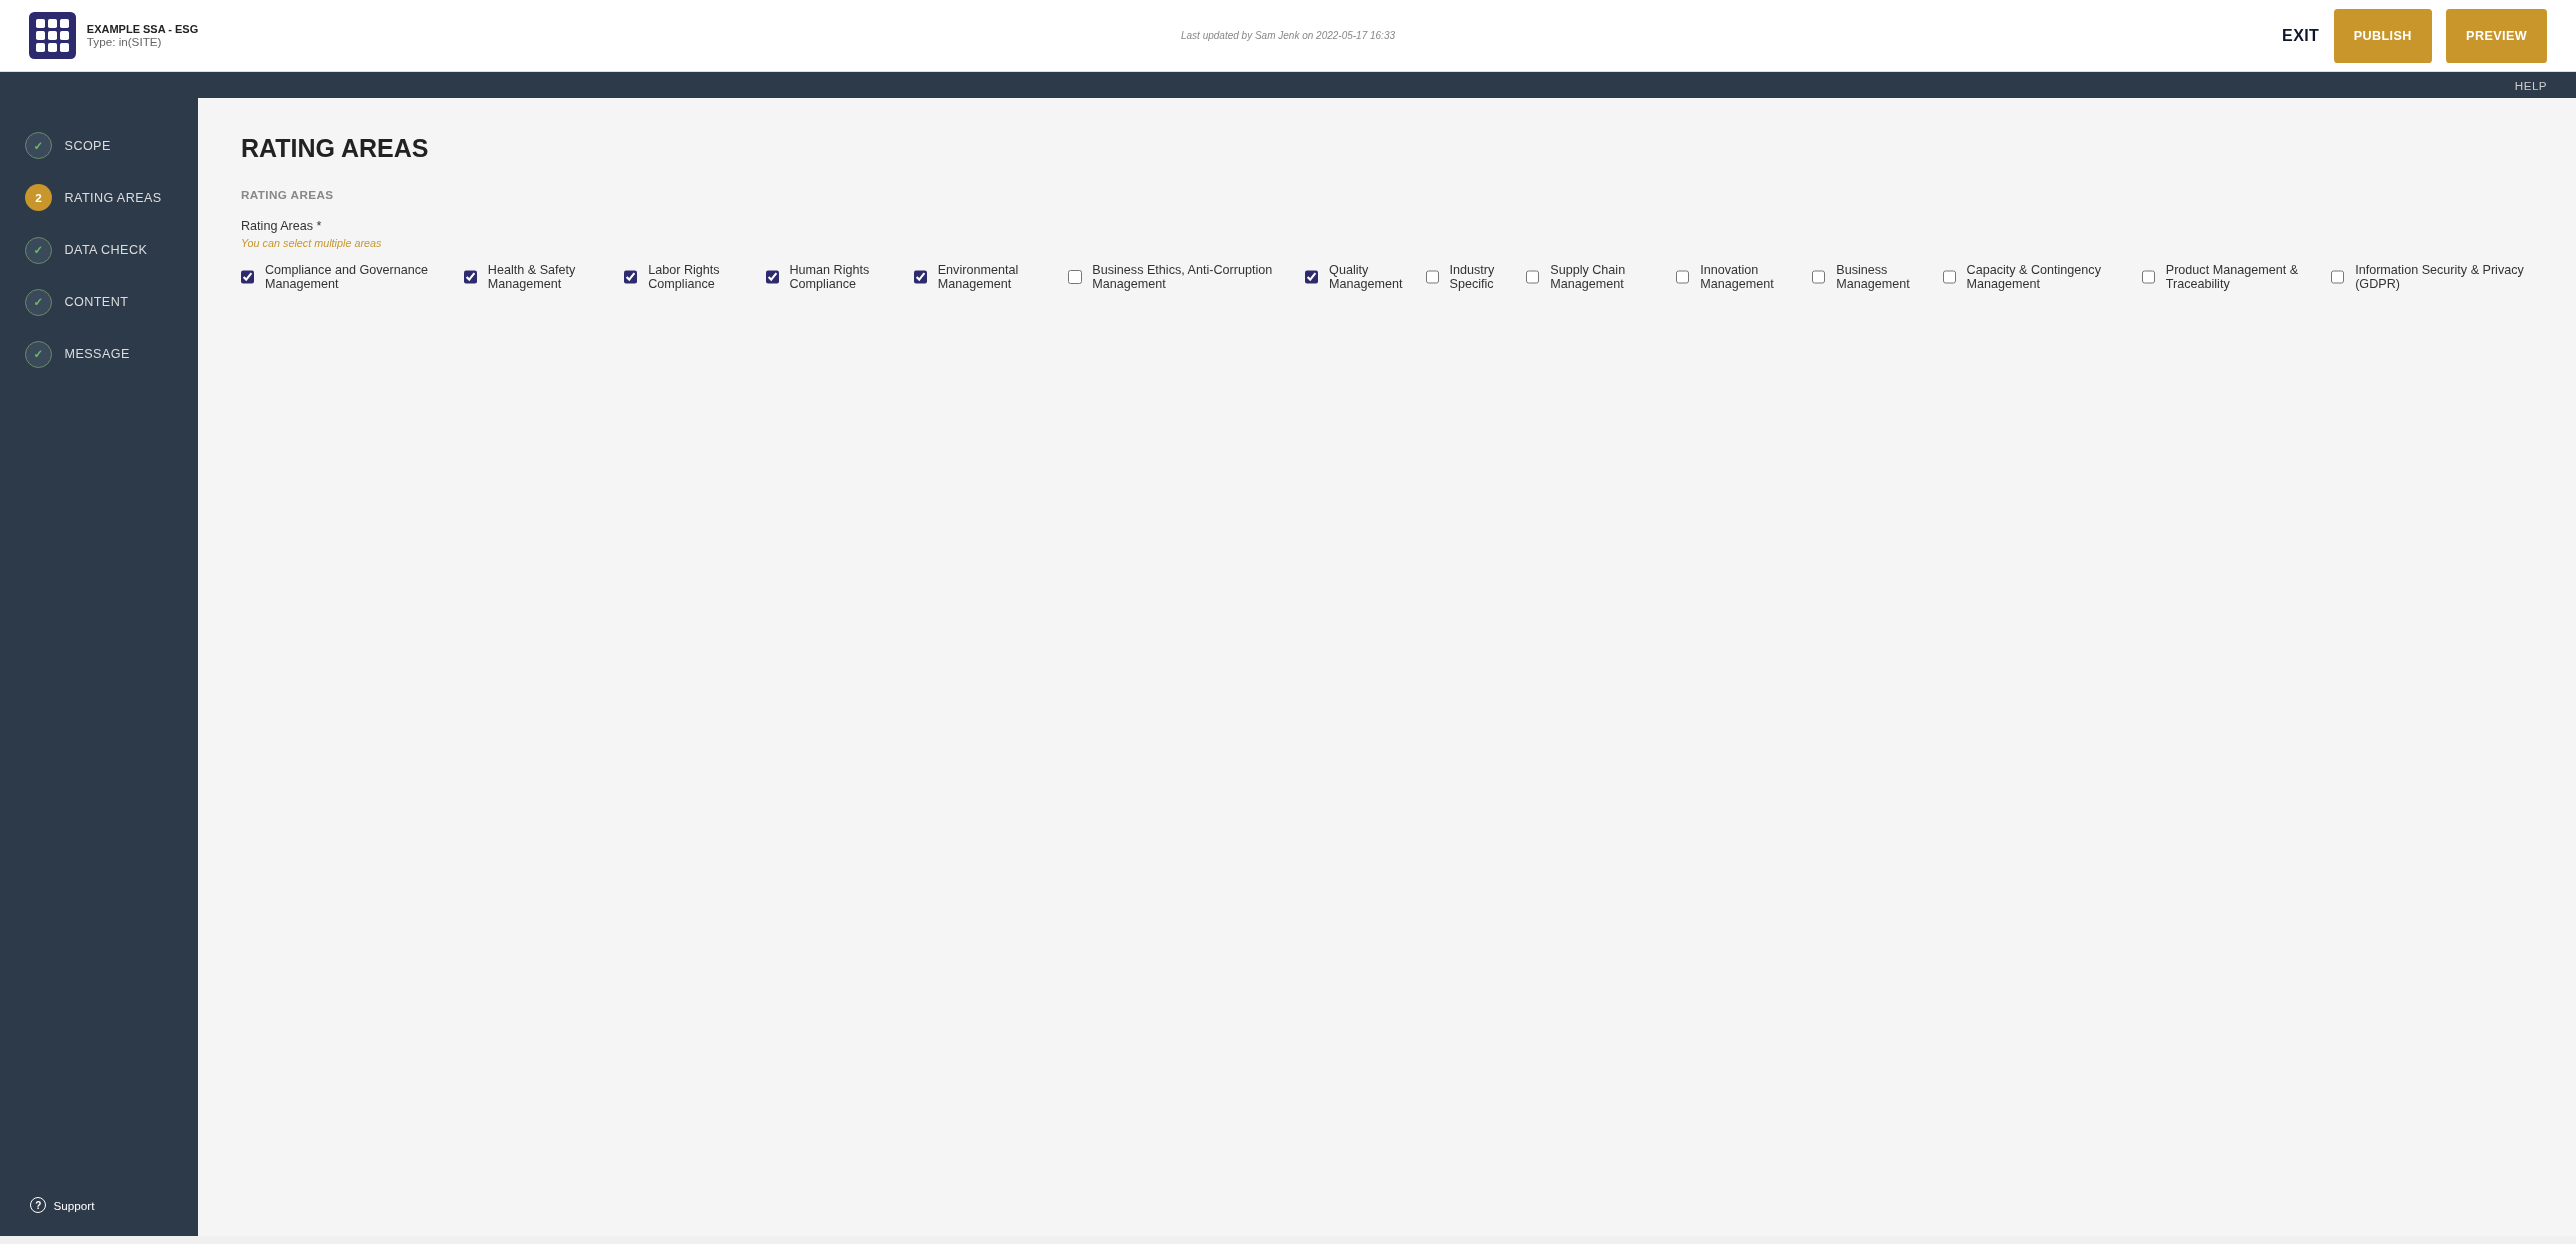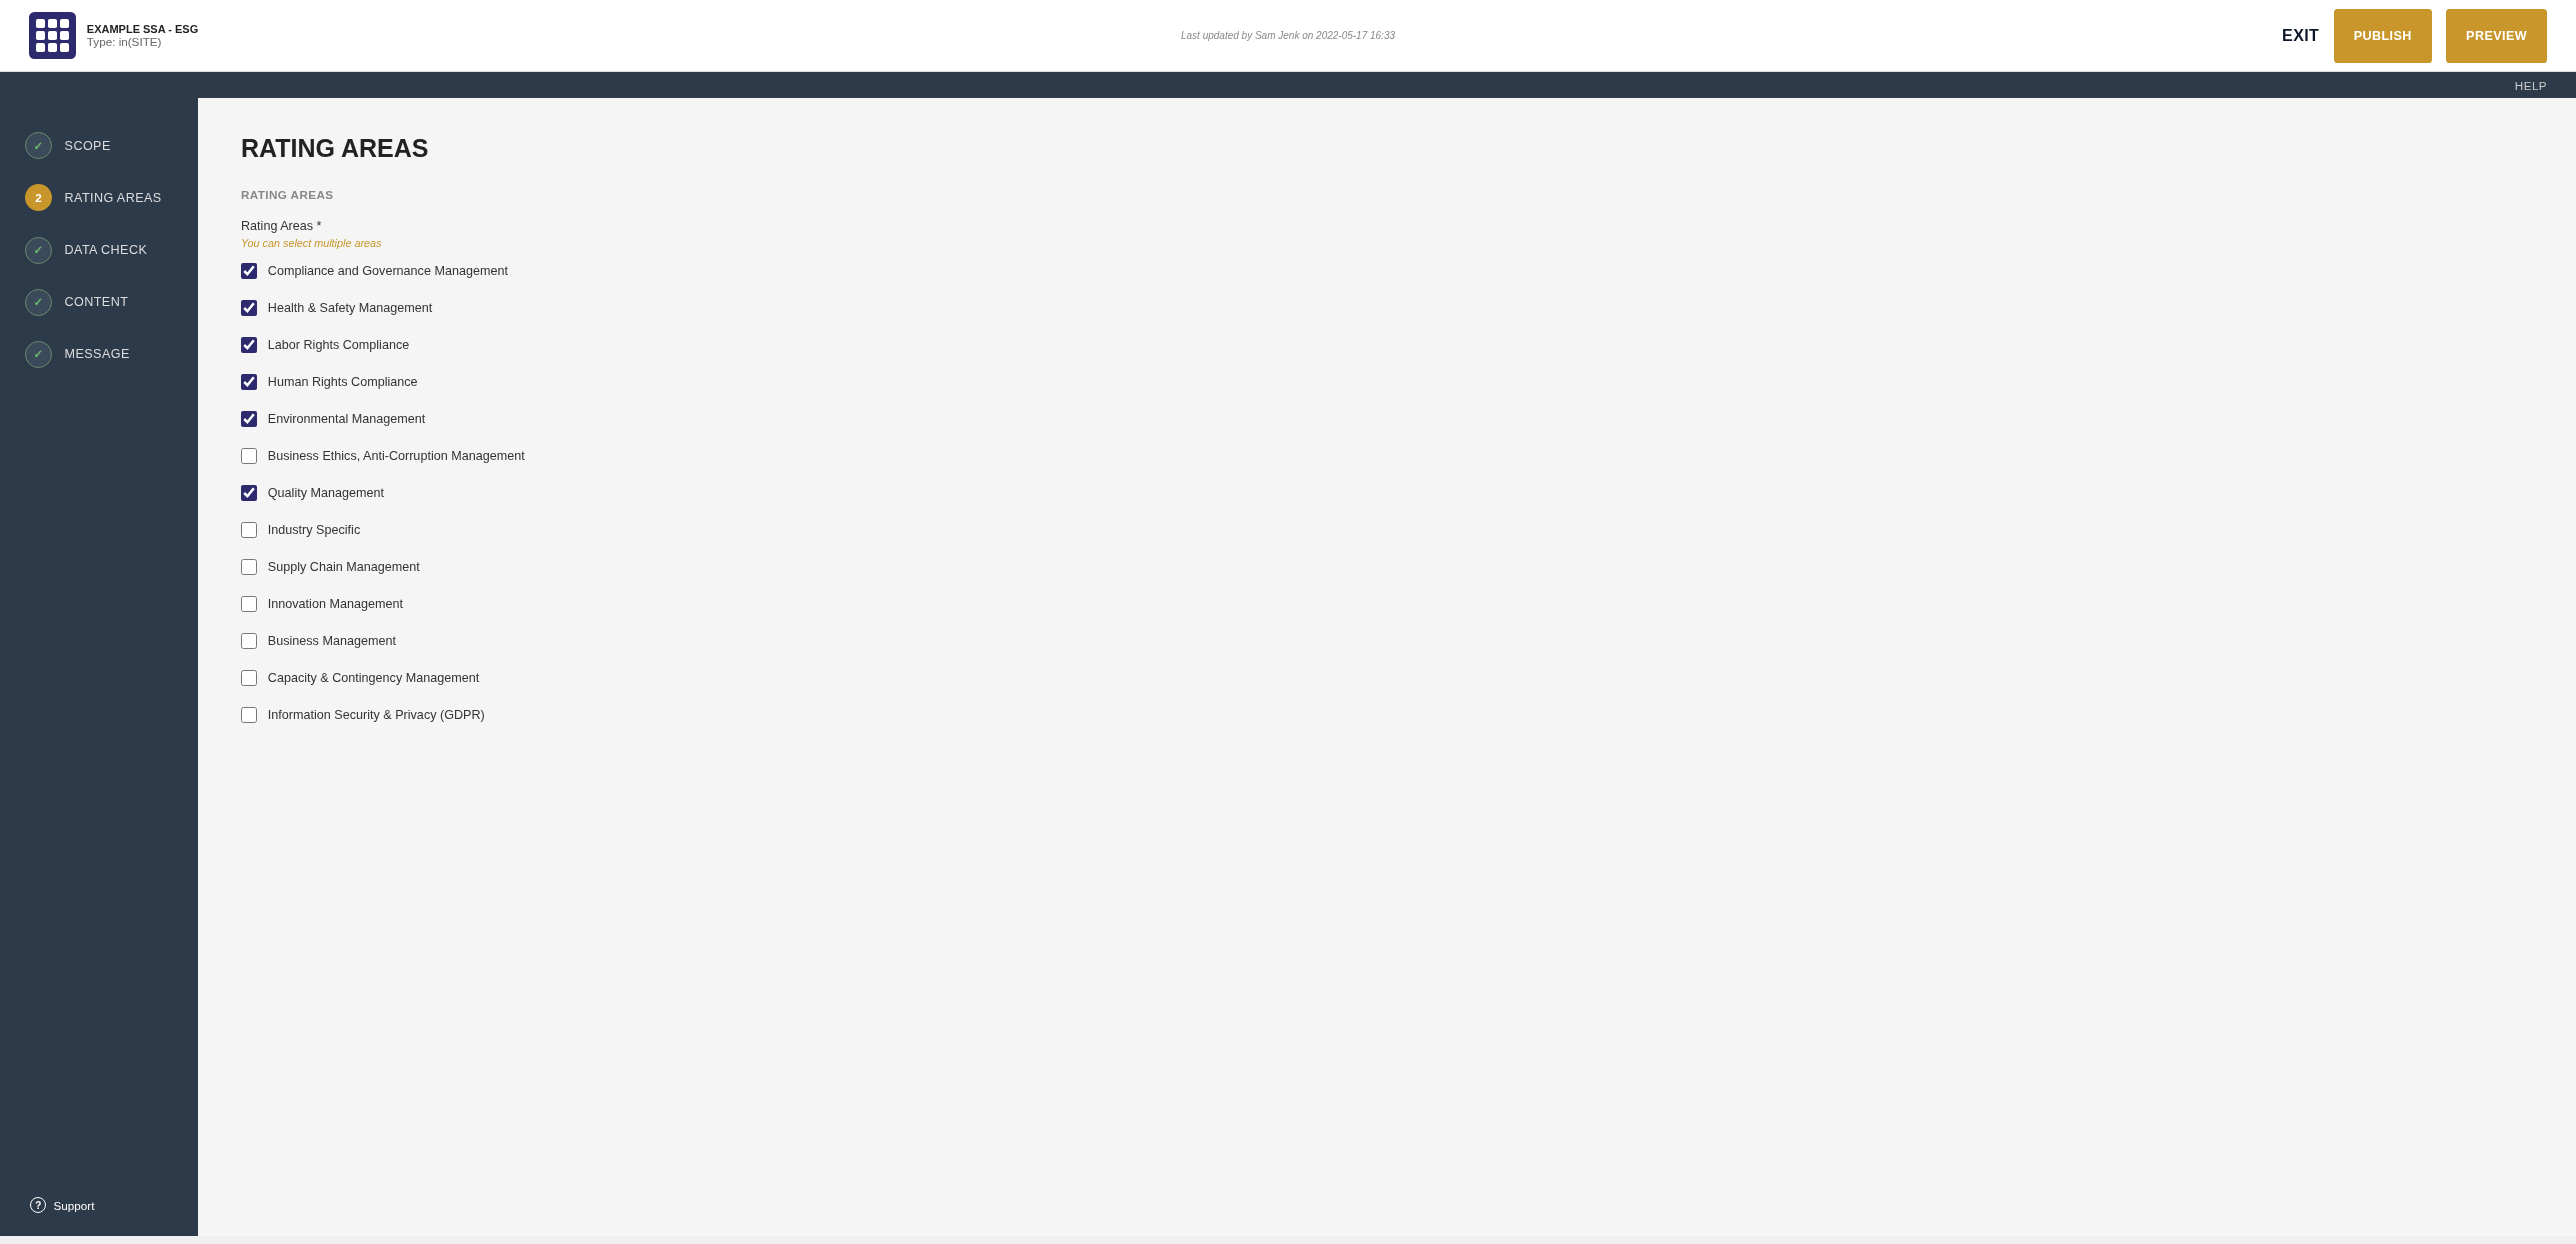--- a/index.html
+++ b/index.html
@@ -168,22 +168,22 @@
       margin-bottom: 3.6px;
     }
     .field-hint {
       font-size: 10.8px;
       color: #c8962a;
       margin-bottom: 14.4px;
       font-style: italic;
     }
     .checkbox-list {
       display: flex;
-      flex-direction: column;
-      gap: 21px;
+      flex-direction: row;
+      gap: 2px;
     }
     .checkbox-item {
       display: flex;
       align-items: center;
       gap: 10.8px;
       cursor: pointer;
     }
     .checkbox-item input[type="checkbox"] {
       width: 16px;
       height: 16px;
@@ -338,20 +338,24 @@
         </div>
         <div class="checkbox-item">
           <input type="checkbox" id="cb-business-mgmt" style="">
           <label for="cb-business-mgmt">Business Management</label>
         </div>
         <div class="checkbox-item">
           <input type="checkbox" id="cb-capacity" style="">
           <label for="cb-capacity">Capacity &amp; Contingency Management</label>
         </div>
         <div class="checkbox-item">
+          <input type="checkbox" id="cb-product-mgmt" style="">
+          <label for="cb-product-mgmt">Product Management &amp; Traceability</label>
+        </div>
+        <div class="checkbox-item">
           <input type="checkbox" id="cb-info-security" style="">
           <label for="cb-info-security">Information Security &amp; Privacy (GDPR)</label>
         </div>
       </div>
   </main>
 
 </div>
 
 <button class="support-btn">
   <div class="support-icon">?</div>

